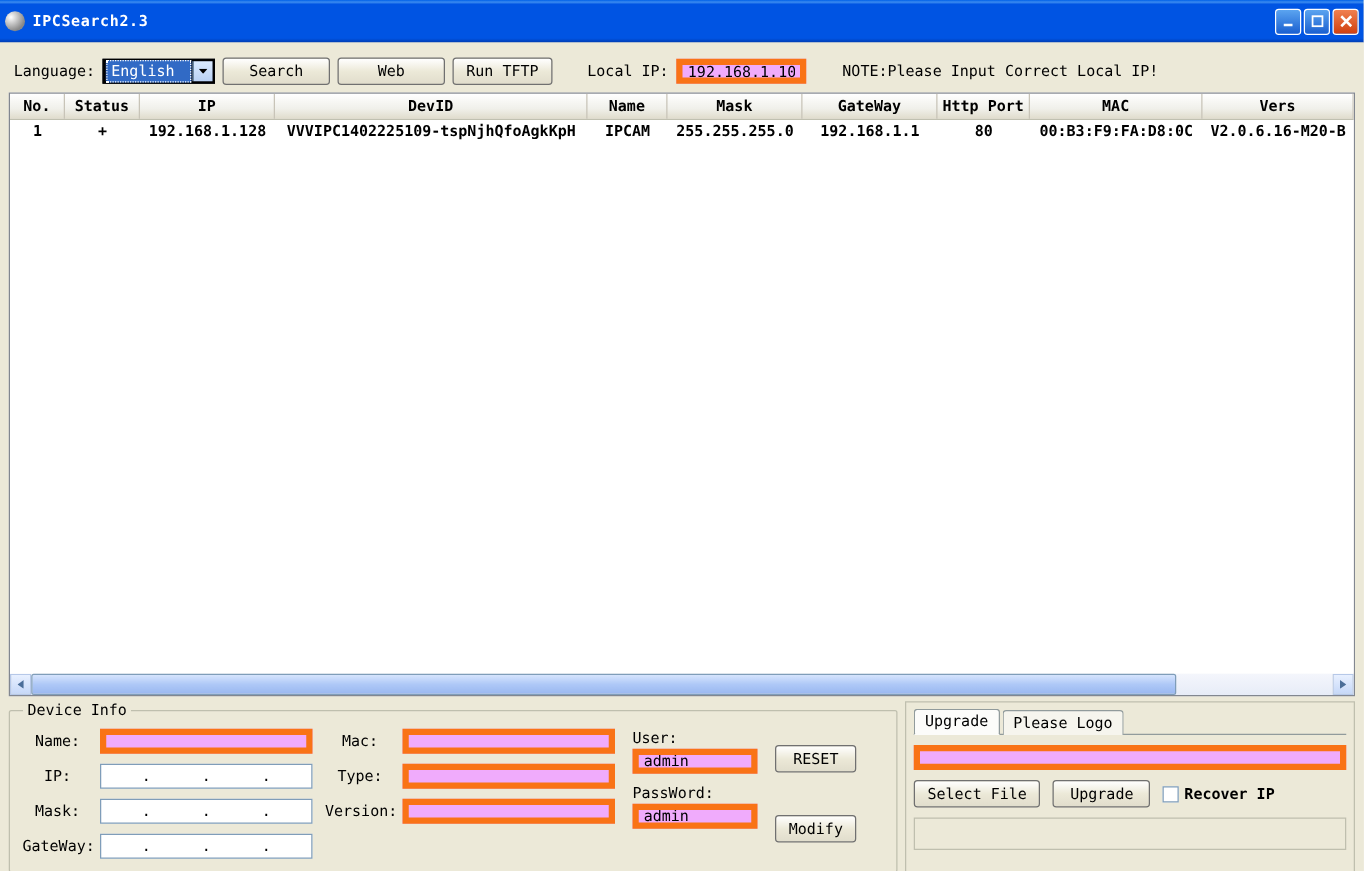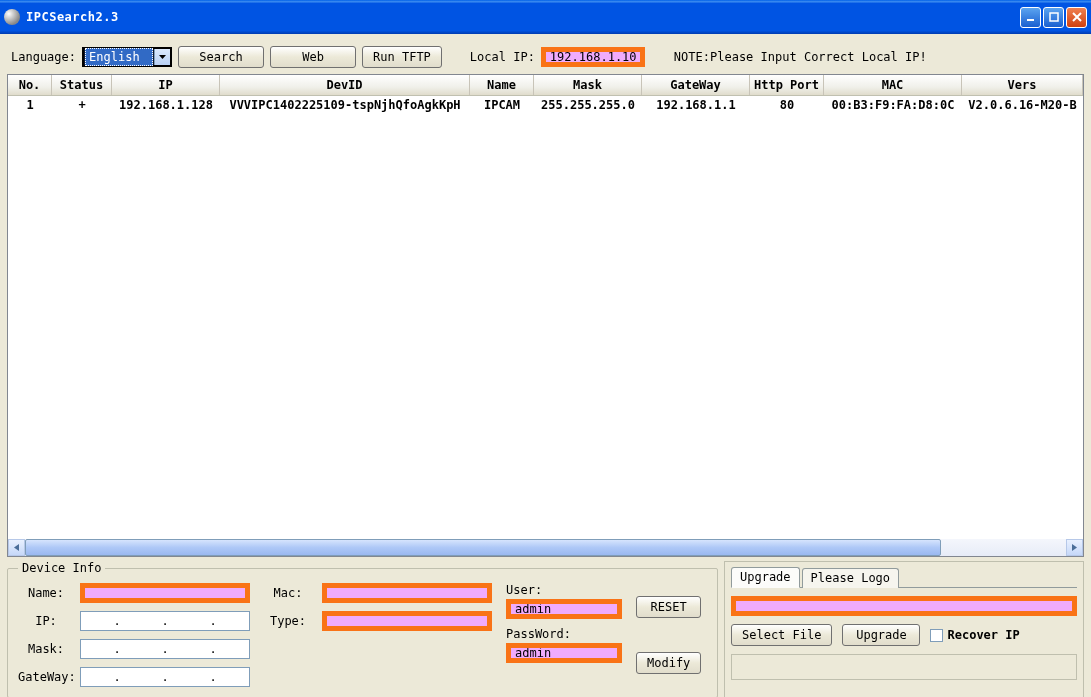--- a/index.html
+++ b/index.html
@@ -171,21 +171,21 @@
     .col { display:flex; flex-direction:column; gap:8px; }
     .frow { display:flex; align-items:center; gap:6px; }
     .frow .lbl { width: 56px; text-align: center; }
     .ipfield {
       border: 1px solid #7f9db9; background:white; height:20px; width:170px;
       display:flex; align-items:center; justify-content:space-around;
       font-family:"SimSun",monospace; color:#000;
     }
     .ipfield span.dot{color:#000;}
     .txtw { width: 170px; }
-    .txtm { width: 116px; }
+    .txtm { width: 100px; }
 
     .upgrade-panel {
       width: 360px;
       border: 1px solid #bfbfae;
       background: #ece9d8;
       padding: 4px 6px 8px 6px;
       display:flex; flex-direction:column; gap:8px;
     }
     .tabs { display:flex; align-items:flex-end; border-bottom:1px solid #919b9c; height: 22px;}
     .tab {
@@ -345,20 +345,24 @@
 
       <div class="col">
         <div class="frow">
           <span class="lbl">Mac:</span>
           <input class="txt txtw" value="" style="">
         </div>
         <div class="frow">
           <span class="lbl">Type:</span>
           <input class="txt txtw" value="" style="">
         </div>
+        <div class="frow">
+          <span class="lbl">Version:</span>
+          <input class="txt txtw" value="" style="">
+        </div>
       </div>
 
       <div class="col" style="margin-left:4px">
         <div class="frow">
           <span class="lbl" style="width:64px;text-align:left">User:</span>
         </div>
         <div class="frow" style="margin-top:-6px">
           <input class="txt txtm" value="admin" style="">
         </div>
         <div class="frow">

